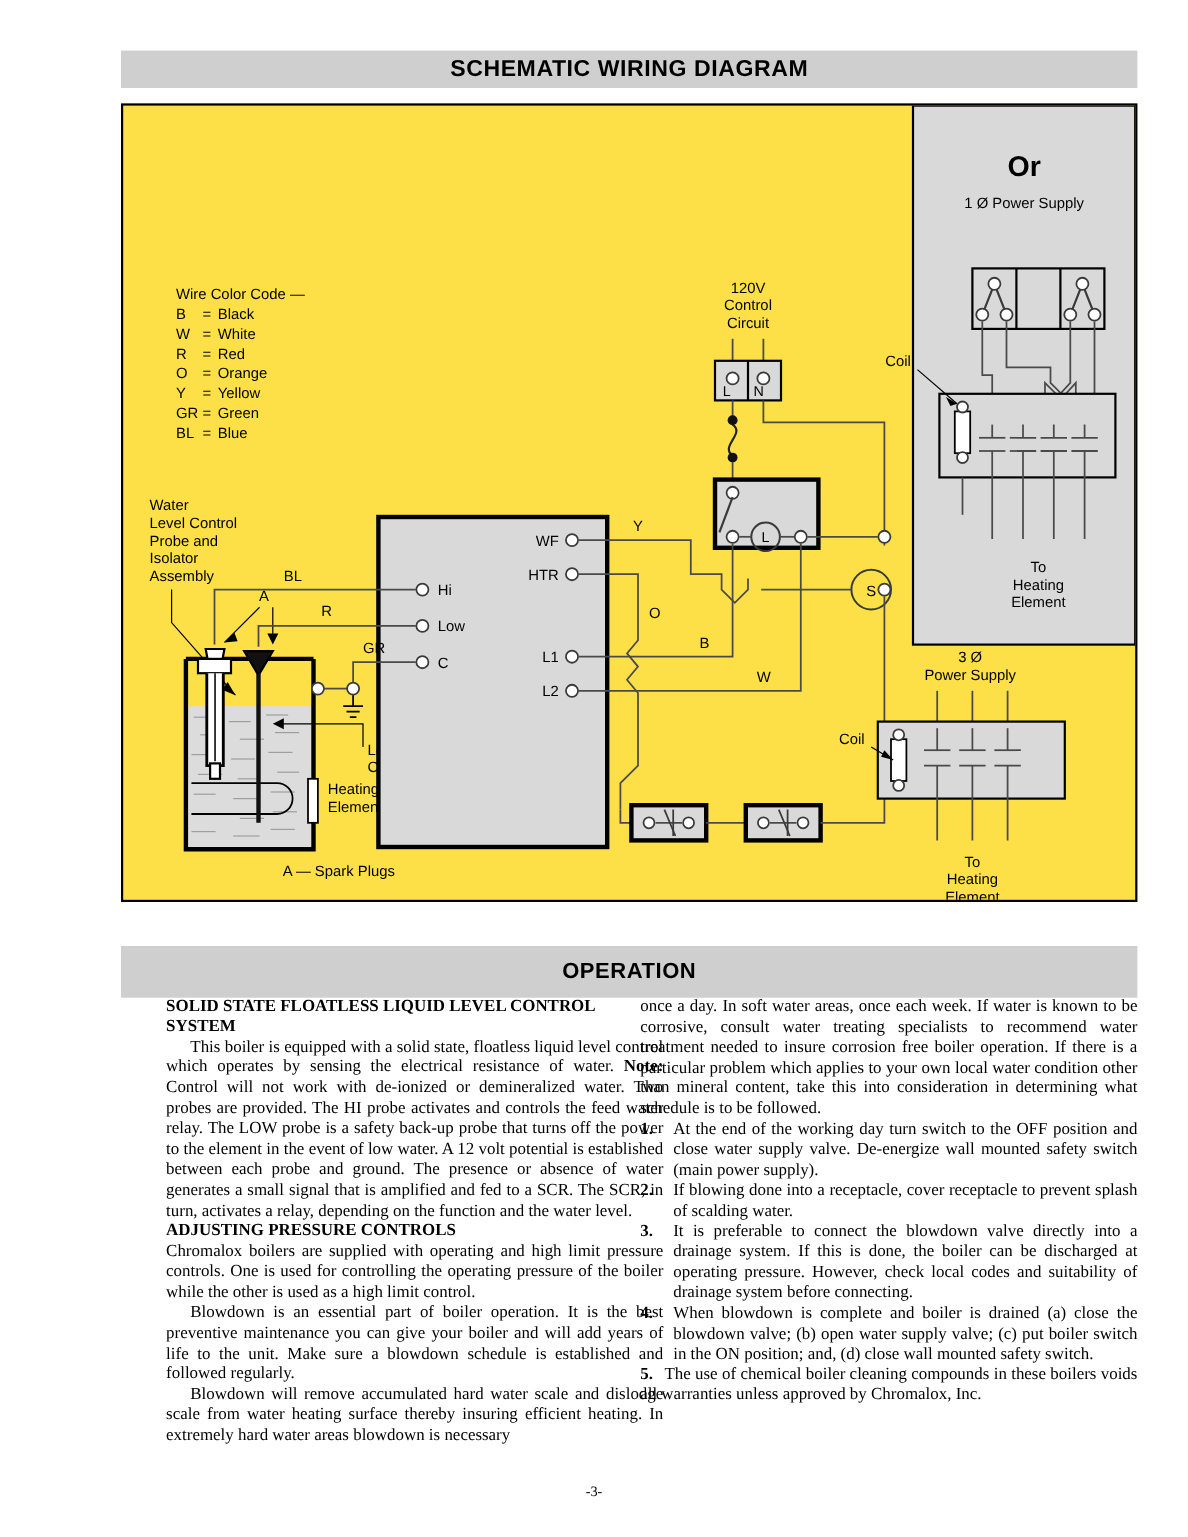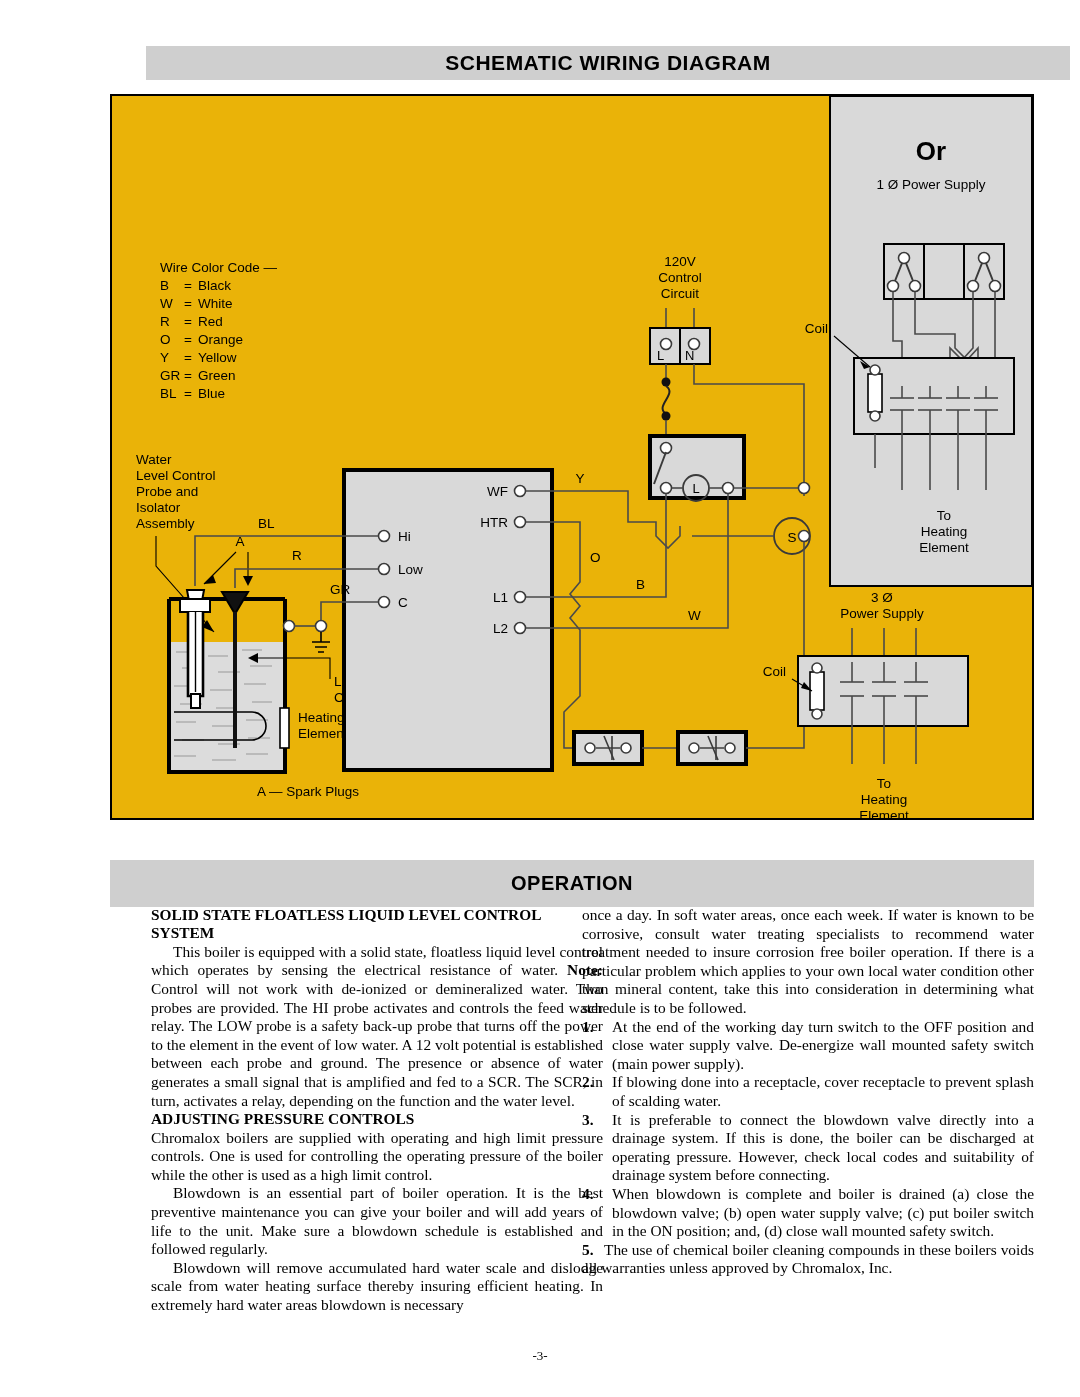--- a/index.html
+++ b/index.html
@@ -30,34 +30,33 @@
     align-items: center;
     justify-content: center;
     font-family: "Liberation Sans", sans-serif;
     font-weight: bold;
     letter-spacing: 0.5px;
     color: #000;
   }
   #bar-schematic {
     left: 110px; top: 46px; width: 924px; height: 34px;
     font-size: 21px;
-    margin-left: 36px;
   }
   #bar-operation {
     left: 110px; top: 860px; width: 924px; height: 47px;
     font-size: 20px;
   }
 
   
   #diagram-frame {
     position: absolute;
     left: 110px; top: 94px;
     width: 924px; height: 726px;
     border: 2px solid #000;
-    background: #eab308;
+    background: #fde047;
     box-sizing: border-box;
   }
   #diagram-svg { display:block; width: 920px; height: 722px; }
 
   
   .col {
     position: absolute;
     width: 452px;
     font-size: 15.4px;
     line-height: 18.6px;

